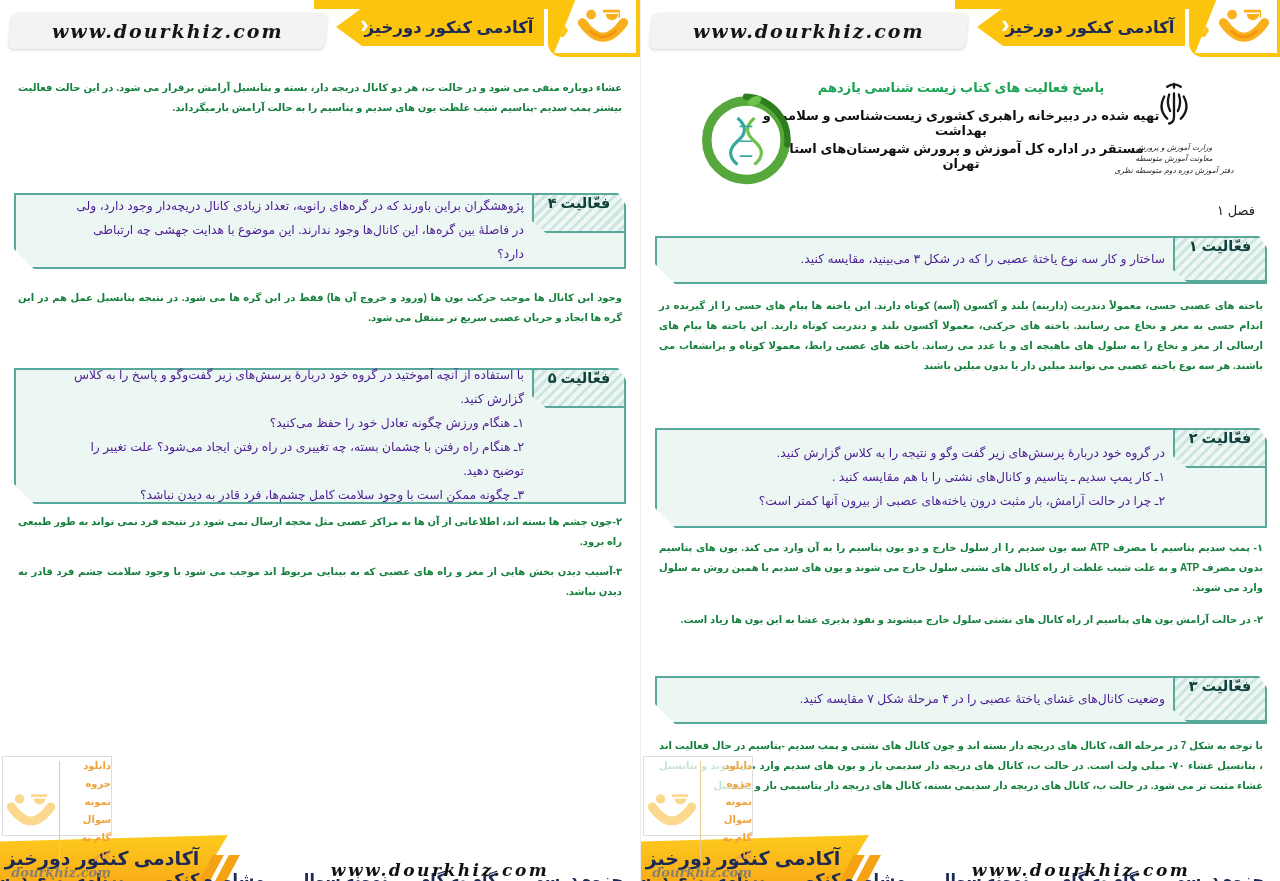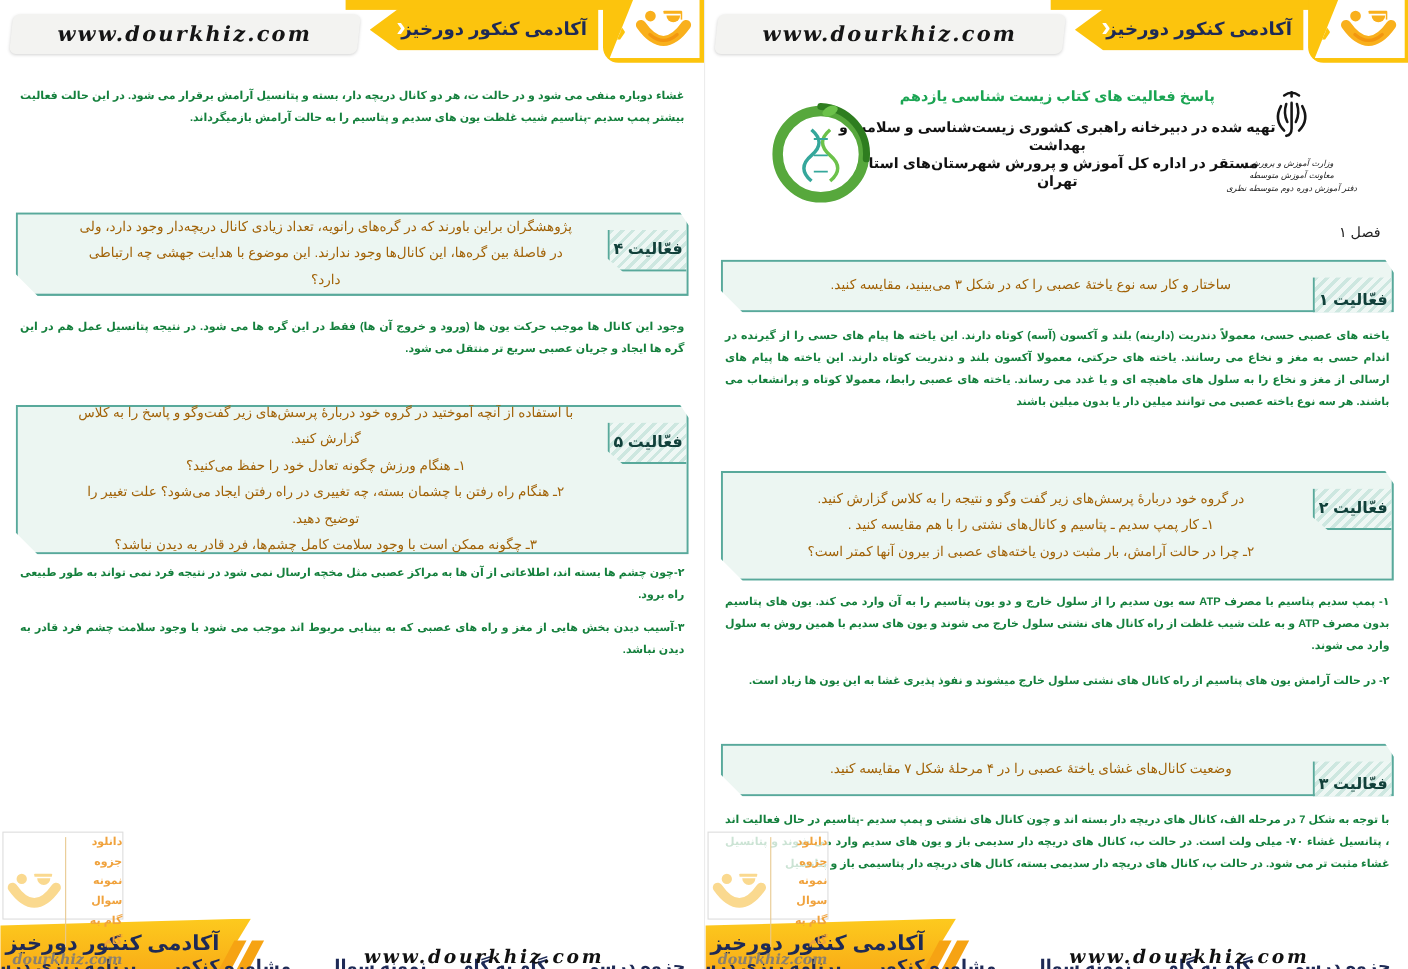--- a/index.html
+++ b/index.html
@@ -29,29 +29,29 @@
             font-size:19px;letter-spacing:2px;color:#151515;transform:skewX(6deg);}
 
   
   .para{position:absolute;right:18px;left:18px;font-weight:bold;font-size:10px;line-height:2.0;
         text-align:justify;color:#15803d;}
   .ans p{margin:0 0 10px 0;}
 
   
   .act{position:absolute;right:14px;left:14px;background:#ECF6F2;border:2px solid #58A99B;box-sizing:border-box;
        clip-path:polygon(0 0,calc(100% - 8px) 0,100% 12px,100% 100%,20px 100%,0 calc(100% - 20px));}
-  .act-label{position:absolute;top:14px;right:0;width:72px;height:38px;max-height:100%;
+  .act-label{position:absolute;top:0;right:0;width:92px;height:38px;max-height:100%;
              background:repeating-linear-gradient(135deg,#cde7e0 0 3px,#eef7f4 3px 7px);
              border-left:2px solid #58A99B;border-bottom:2px solid #58A99B;box-sizing:border-box;
-             display:flex;align-items:center;justify-content:center;
+             display:flex;align-items:flex-start;justify-content:center;
              clip-path:polygon(0 0,100% 0,100% 100%,14px 100%,0 calc(100% - 12px));}
   .act-label span{font-weight:bold;font-size:14.5px;color:#11403a;}
   .act-body{position:absolute;top:0;bottom:0;left:16px;right:100px;display:flex;flex-direction:column;
             justify-content:center;}
-  .act-line{font-size:12.3px;line-height:1.95;color:#a16207;text-align:center;margin-left:36px;}
+  .act-line{font-size:12.3px;line-height:1.95;color:#4c1d95;text-align:right;margin-left:36px;}
 
   
   .green-title{position:absolute;top:80px;right:140px;left:140px;text-align:center;
                color:#1BA553;font-weight:bold;font-size:13px;}
   .sub-line{position:absolute;right:120px;left:120px;text-align:center;font-weight:bold;font-size:13px;color:#111;}
   .chapter{position:absolute;top:203px;right:26px;font-size:13px;color:#222;}
   .logo-green{position:absolute;top:84px;left:52px;width:106px;height:106px;}
   .emblem-wrap{position:absolute;top:80px;right:44px;width:126px;text-align:center;}
   .emblem-wrap svg{width:58px;height:58px;}
   .ministry-line{font-size:7.5px;color:#222;line-height:1.5;font-family:"DejaVu Serif","Liberation Serif",serif;font-style:italic;}

